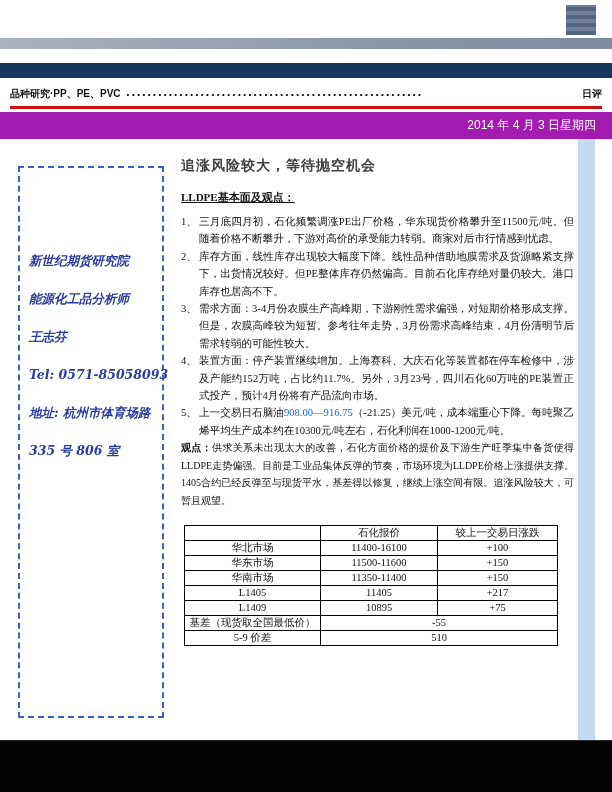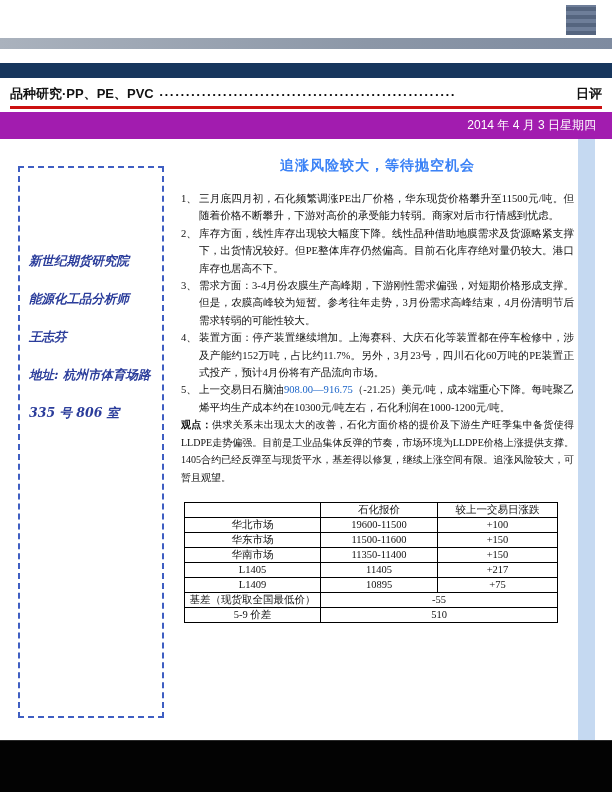--- a/index.html
+++ b/index.html
@@ -9,21 +9,21 @@
   
   .corner-square{position:absolute;left:566px;top:5px;width:30px;height:30px;
         background:repeating-linear-gradient(0deg,#55657f 0 4px,#6e7e99 4px 8px);}
   .top-gray-bar{position:absolute;left:0;top:38px;width:612px;height:11px;
         background:linear-gradient(90deg,#aab2bd 0%,#8c97a7 60%,#7e8ba0 100%);}
   .navy-bar{position:absolute;left:0;top:63px;width:612px;height:15px;background:#17365d;}
 
   .header-line{position:absolute;left:10px;top:82px;width:592px;height:24px;
         display:flex;align-items:center;border-bottom:3px solid #cc1010;
         font-family:"Liberation Sans","DejaVu Sans",sans-serif;}
-  .header-title,.header-right{font-size:13px;font-weight:bold;white-space:nowrap;}
+  .header-title,.header-right{font-size:10px;font-weight:bold;white-space:nowrap;}
   .header-dots{flex:1;font-size:8px;letter-spacing:2.5px;padding:0 6px;
         white-space:nowrap;overflow:hidden;color:#000;}
 
   .date-bar{position:absolute;left:0;top:112px;width:612px;height:27px;background:#a21caf;
         color:#fff;display:flex;align-items:center;justify-content:flex-end;
         padding-right:16px;box-sizing:border-box;font-size:12px;
         font-family:"Liberation Sans","DejaVu Sans",sans-serif;}
 
   .right-strip{position:absolute;left:578px;top:139px;width:17px;height:601px;background:#c5d9f1;}
   .footer-black{position:absolute;left:0;top:740px;width:612px;height:52px;background:#030303;
@@ -31,21 +31,21 @@
 
   
   .sidebar-box{position:absolute;left:18px;top:166px;width:146px;height:552px;
         border:2px dashed #3f5ec2;box-sizing:border-box;}
   .sidebar-inner{padding:74px 4px 0 9px;}
   .sidebar-line{font-size:12.5px;line-height:38px;color:#2b3d9b;font-style:italic;
         font-weight:bold;white-space:nowrap;font-family:"DejaVu Serif","Liberation Serif",serif;}
 
   
   .main{position:absolute;left:181px;top:157px;width:393px;}
-  .doc-title{font-size:14px;font-weight:bold;color:#3b82f6;text-align:center;
+  .doc-title{font-size:14px;font-weight:bold;color:#404040;text-align:left;
         letter-spacing:1px;margin:0 0 15px 0;}
   .section-heading{font-size:11px;font-weight:bold;margin:0 0 8px 0;}
   .section-heading .u{text-decoration:underline;}
   .item{font-size:10.6px;line-height:17.4px;text-align:justify;display:flex;}
   .item .num{flex:0 0 18px;}
   .item .txt{flex:1;}
   .hl{color:#1a64c8;font-family:Liberation Serif, serif;}
   .viewpoint{font-size:10px;line-height:17.4px;text-align:justify;}
   .vp-label{font-weight:bold;}
 
@@ -74,28 +74,32 @@
     <span>2014 年 4 月 3 日星期四</span>
   </div>
 
   <div class="right-strip"></div>
 
   <div class="sidebar-box">
     <div class="sidebar-inner">
       <div class="sidebar-line">新世纪期货研究院</div>
       <div class="sidebar-line">能源化工品分析师</div>
       <div class="sidebar-line">王志芬</div>
+      <div class="sidebar-line">Tel: 0571-85058093</div>
       <div class="sidebar-line">地址: 杭州市体育场路</div>
       <div class="sidebar-line">335 号 806 室</div>
     </div>
   </div>
 
   <div class="main">
     <div class="doc-title">追涨风险较大，等待抛空机会</div>
 
+    <div class="section-heading">
+      <span class="u">LLDPE基本面及观点：</span>
+    </div>
 
     <div class="item">
       <span class="num">1、</span>
       <span class="txt">三月底四月初，石化频繁调涨PE出厂价格，华东现货价格攀升至11500元/吨。但随着价格不断攀升，下游对高价的承受能力转弱。商家对后市行情感到忧虑。</span>
     </div>
     <div class="item">
       <span class="num">2、</span>
       <span class="txt">库存方面，线性库存出现较大幅度下降。线性品种借助地膜需求及货源略紧支撑下，出货情况较好。但PE整体库存仍然偏高。目前石化库存绝对量仍较大。港口库存也居高不下。</span>
     </div>
     <div class="item">
@@ -122,21 +126,21 @@
           <col style="width:120px">
         </colgroup>
       <tbody>
           <tr>
         <td></td>
         <td>石化报价</td>
         <td>较上一交易日涨跌</td>
       </tr>
       <tr>
         <td>华北市场</td>
-        <td>19600-11500</td>
+        <td>11400-16100</td>
         <td>+100</td>
       </tr>
       <tr>
         <td>华东市场</td>
         <td>11500-11600</td>
         <td>+150</td>
       </tr>
       <tr>
         <td>华南市场</td>
         <td>11350-11400</td>

